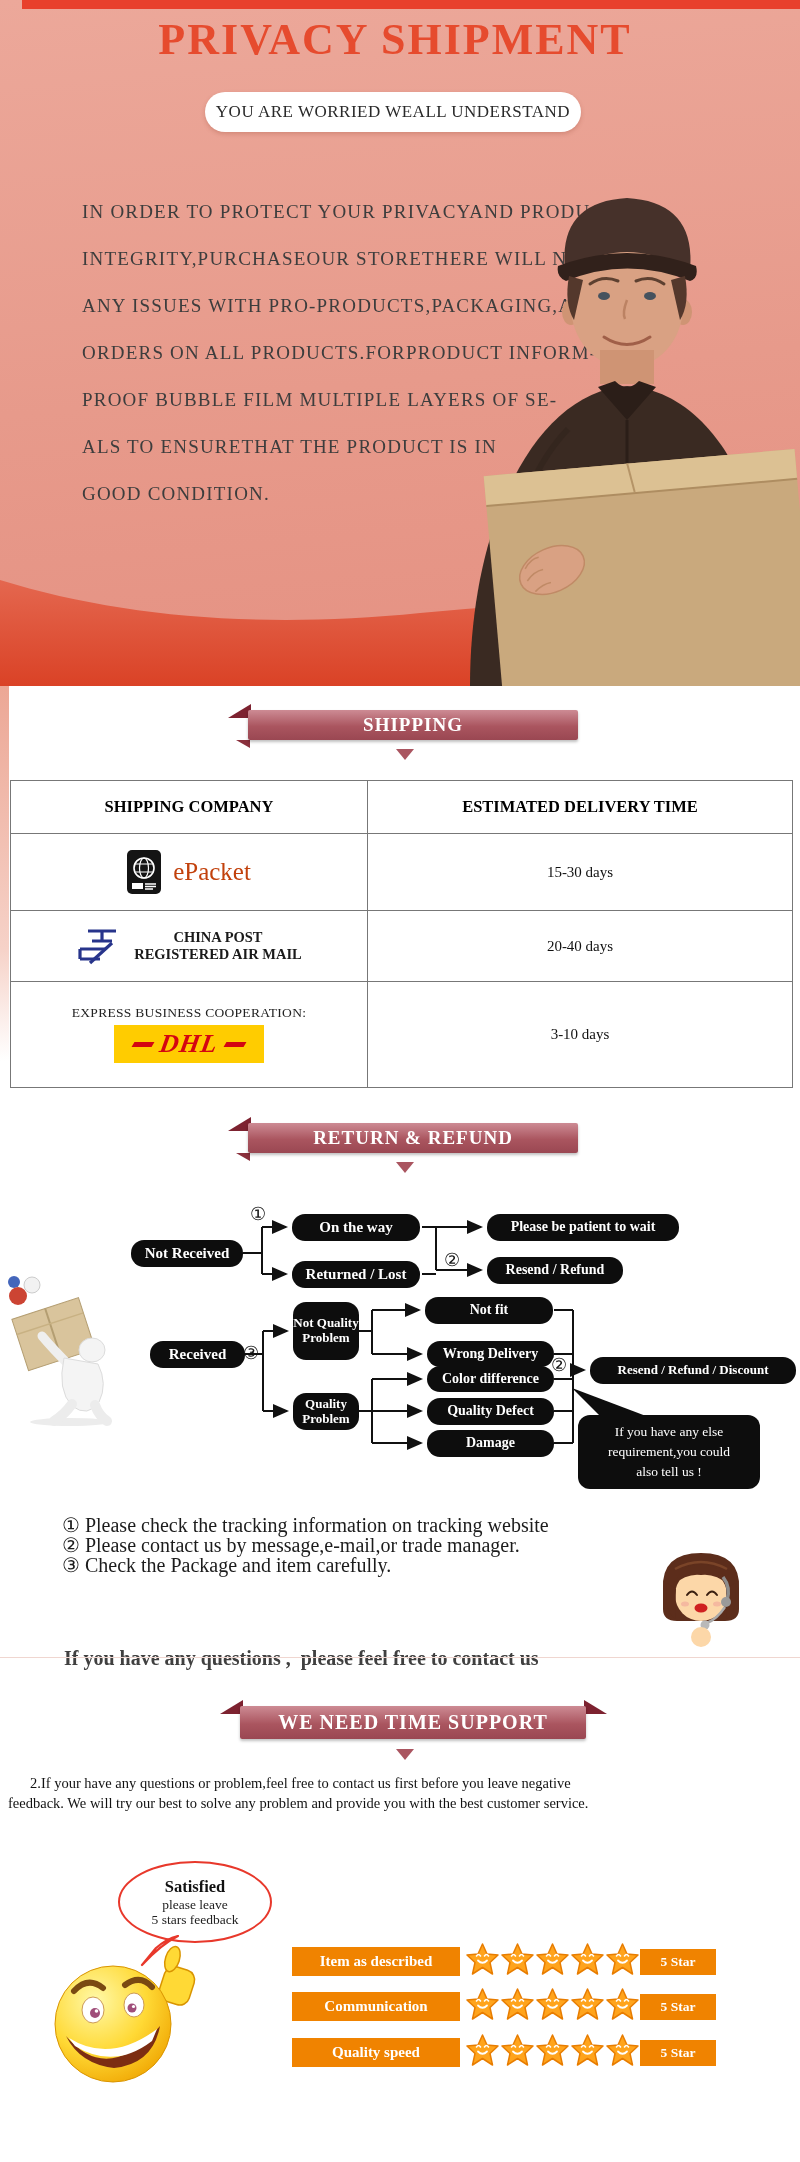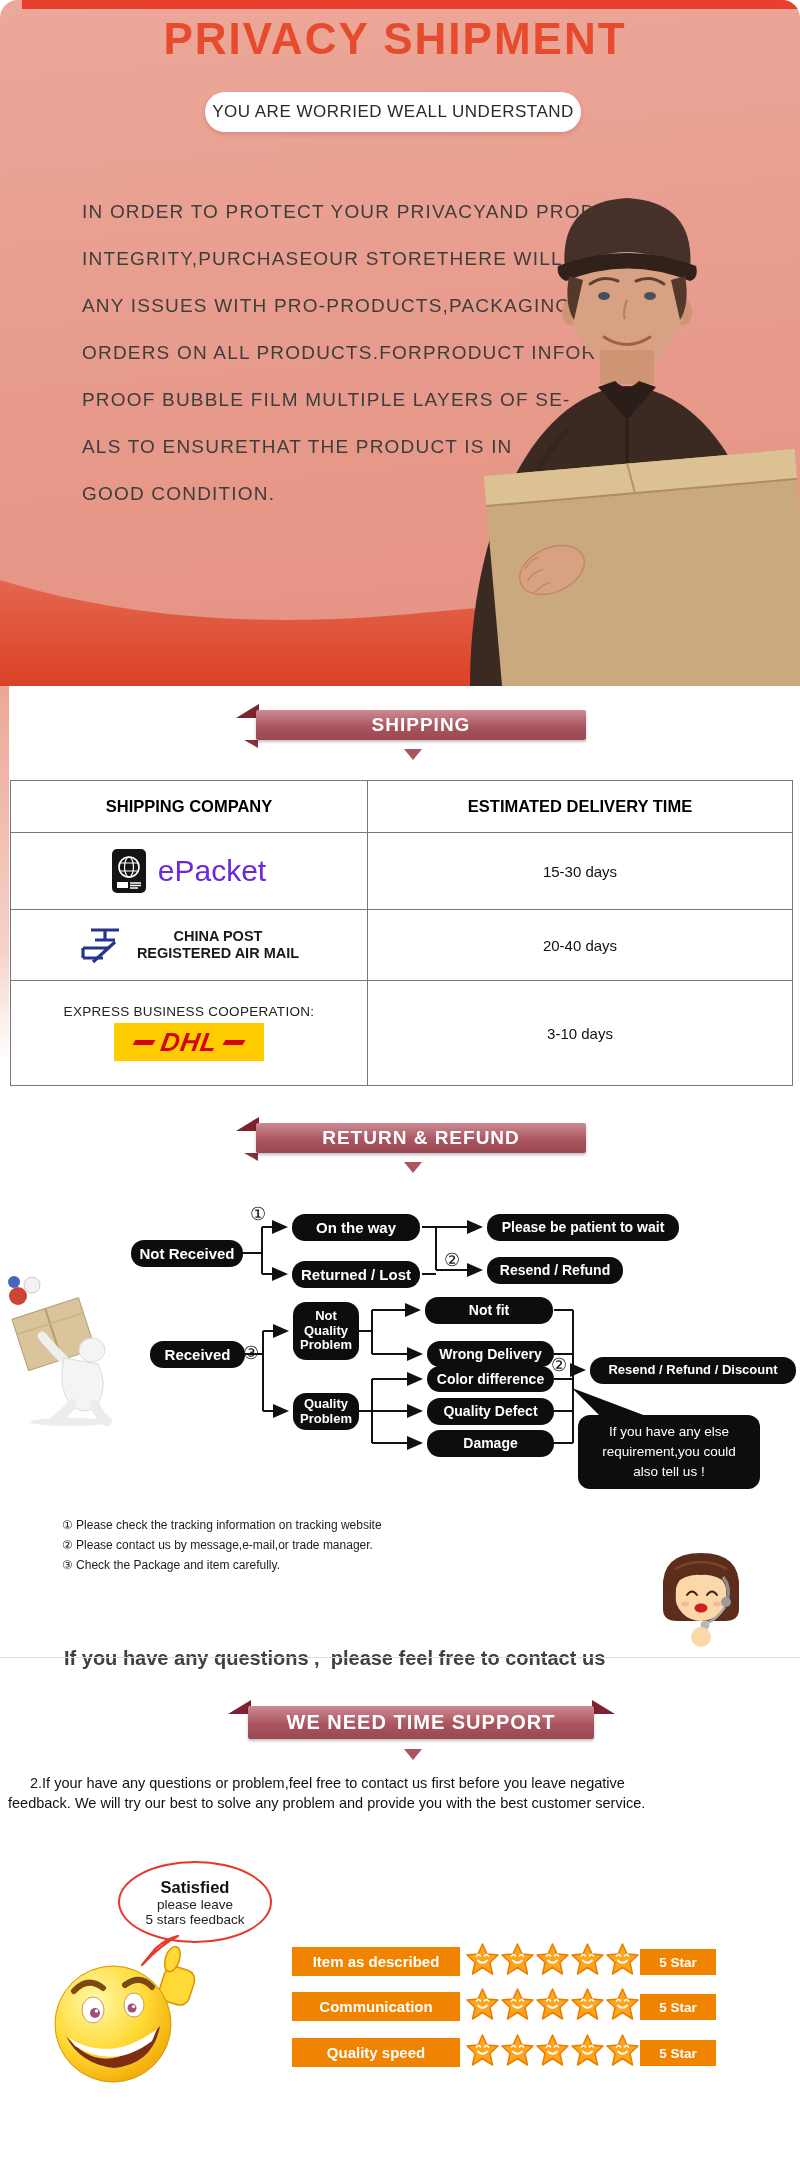--- a/index.html
+++ b/index.html
@@ -1,36 +1,36 @@
 <!DOCTYPE html>
 <html><head>
 <meta charset="utf-8">
 <style>
   html,body{margin:0;padding:0;background:#fff;}
   .page{position:relative;width:800px;height:2162px;margin:0 auto;background:#fff;
-        font-family:Liberation Sans, sans-serif;overflow:hidden;border-radius:18px;}
+        font-family:Liberation Serif, serif;overflow:hidden;}
 
   
   .sec1{position:absolute;left:0;top:0;width:800px;height:686px;
         background:linear-gradient(175deg,#eca89a 0%,#e79a8b 55%,#e59182 100%);overflow:hidden;}
   .topbar{position:absolute;left:22px;top:0;width:778px;height:9px;background:#e8402c;}
   .p-title{position:absolute;left:0;top:14px;width:790px;text-align:center;
            font-size:44px;font-weight:bold;color:#e64b2e;letter-spacing:2px;}
   .p-badge{position:absolute;left:205px;top:92px;width:376px;height:40px;background:#fff;
            border-radius:21px;display:flex;align-items:center;justify-content:center;
            font-size:17px;color:#2a2a2a;letter-spacing:.5px;box-shadow:0 2px 4px rgba(140,60,40,.25);}
   .p-par{position:absolute;left:82px;top:188px;width:430px;font-size:19px;color:#3d3d3d;letter-spacing:1.2px;}
   .p-par div{height:47px;line-height:47px;white-space:pre;}
   .wave,.man,.courier,.girl,.smiley,.flowsvg,.tailsvg{position:absolute;}
 
   .pinkstrip{position:absolute;left:0;top:686px;width:9px;height:375px;
              background:linear-gradient(180deg,#eca795,#f6d2c8 70%,#ffffff);}
 
   
-  .ribbon{position:absolute;left:8px;width:636px;height:64px;}
+  .ribbon{position:absolute;left:0;width:636px;height:64px;}
   .rib-band{position:absolute;left:248px;top:7px;width:330px;height:30px;border-radius:2px;
             background:linear-gradient(180deg,#cd8b94,#aa555f 55%,#9a4752);
             color:#fff;font-weight:bold;font-size:19px;letter-spacing:1px;
             display:flex;align-items:center;justify-content:center;box-shadow:0 2px 3px rgba(0,0,0,.25);}
   .rib-fold-l{position:absolute;left:228px;top:1px;width:23px;height:14px;background:#7d2230;
               clip-path:polygon(0 100%,100% 0,100% 100%);}
   .rib-fold-r{position:absolute;left:578px;top:1px;width:23px;height:14px;background:#7d2230;
               clip-path:polygon(0 0,100% 100%,0 100%);}
   .rib-under{position:absolute;left:236px;top:37px;width:14px;height:8px;background:#8a303c;
              clip-path:polygon(0 0,100% 0,100% 100%);}
@@ -42,21 +42,21 @@
   .rib-wide .rib-fold-r{left:584px;}
   .rib-wide .rib-pointer{top:50px;}
 
   
   .shiptable{position:absolute;left:10px;top:780px;width:783px;border-collapse:collapse;
              table-layout:fixed;background:#fff;}
   .shiptable th,.shiptable td{border:1px solid #777;padding:16px;text-align:center;vertical-align:middle;}
   .shiptable th{font-size:16.5px;font-weight:bold;color:#000;}
   .time{font-size:15px;color:#111;}
   .cellrow{display:flex;align-items:center;justify-content:center;gap:12px;}
-  .epk{font-size:30px;color:#6d28d9;}
+  .epk{font-size:25px;color:#c2410c;}
   .ali-a{font-weight:bold;font-size:23px;color:#ff8800;}
   .ali-x{font-weight:bold;font-size:23px;color:#e23c28;}
   .alilogo{display:flex;align-items:center;justify-content:center;gap:1px;margin-top:3px;}
   .sub{font-size:13px;font-weight:bold;color:#1a1a1a;line-height:15px;}
   .cpl{font-size:14.5px;font-weight:bold;color:#1a1a1a;line-height:17px;}
   .express-label{font-size:13.5px;color:#222;margin-top:7px;letter-spacing:.3px;}
   .dhlbox{width:150px;height:38px;background:#ffcc00;margin:4px auto 8px;
           display:flex;align-items:center;justify-content:center;gap:7px;}
   .dhl-txt{font-style:italic;font-weight:bold;font-size:26px;color:#d40511;
            transform:skewX(-10deg);letter-spacing:1px;}
@@ -66,21 +66,21 @@
   .pill{position:absolute;background:#0d0d0d;color:#fff;border-radius:13px;
         display:flex;align-items:center;justify-content:center;text-align:center;
         font-weight:bold;font-size:15px;line-height:1.15;}
   .pill.small{font-size:14px;}
   .pill.tiny{font-size:13px;}
   .circ{position:absolute;font-size:18px;color:#141414;}
   .circ.onwhite{background:#fff;border-radius:50%;line-height:1;}
   .bubble{position:absolute;left:578px;top:1415px;width:182px;height:74px;background:#0d0d0d;
           border-radius:12px;color:#fff;font-size:13.5px;display:flex;flex-direction:column;
           align-items:center;justify-content:center;line-height:1.5;}
-  .notes{position:absolute;left:62px;top:1515px;font-size:12px;color:#1c1c1c;}
+  .notes{position:absolute;left:62px;top:1515px;font-size:20px;color:#1c1c1c;}
   .notes div{line-height:20px;}
   .contact{position:absolute;left:64px;top:1647px;font-size:20px;font-weight:bold;
            color:#404040;white-space:pre;}
   .divider{position:absolute;left:0;top:1657px;width:800px;height:1px;background:#f0d6d0;}
 
   
   .sup-par{position:absolute;left:8px;top:1774px;width:790px;font-size:14.5px;color:#121212;}
   .sup-par div{line-height:19.5px;}
   .sup-par .ind{padding-left:22px;}
   .sat-bubble{position:absolute;left:118px;top:1861px;width:150px;height:78px;background:#fff;

